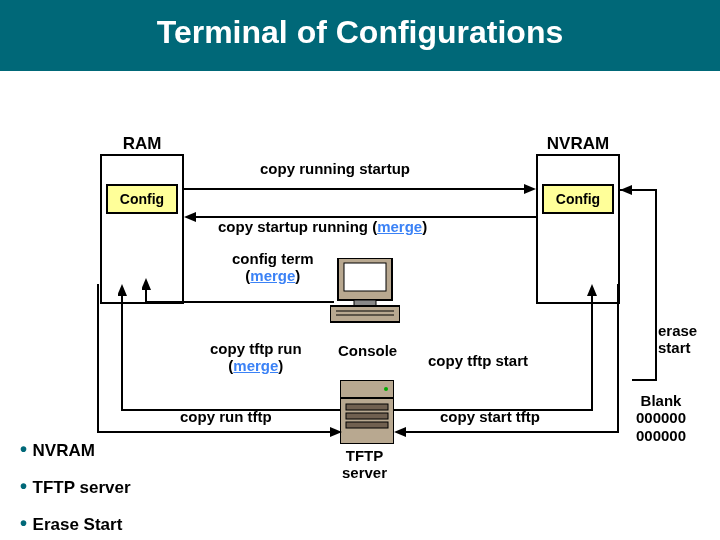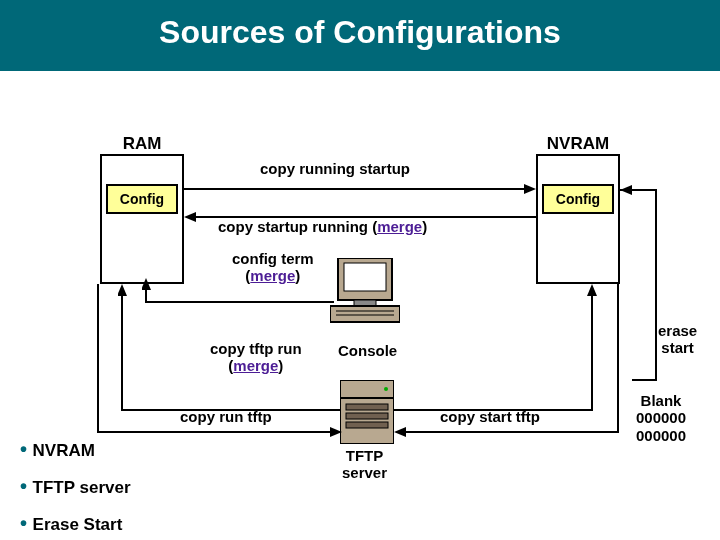--- a/index.html
+++ b/index.html
@@ -1,38 +1,38 @@
 <!DOCTYPE html>
 <html><head>
 <meta charset="utf-8">
 <style>
   * { box-sizing: border-box; margin: 0; padding: 0; }
   body { width: 720px; height: 540px; font-family: Arial, sans-serif; background: #fff; position: relative; overflow: hidden; }
   .header { background: #006878; color: #fff; font-size: 32px; font-weight: bold; text-align: center; padding: 14px 0 20px 0; }
   .canvas { position: relative; width: 720px; height: 460px; margin-top: 41px; }
   .box-group { position: absolute; }
   .label-top { font-weight: bold; font-size: 17px; text-align: center; }
-  .stack { position: relative; width: 84px; height: 130px; border: 2px solid #000; background: #fff; }
+  .stack { position: relative; width: 84px; height: 150px; border: 2px solid #000; background: #fff; }
   .stack-inner { position: absolute; top: 28px; left: 4px; right: 4px; height: 30px; border: 2px solid #000; background: #ffff99; display: flex; align-items: center; justify-content: center; font-weight: bold; font-size: 14px; }
   .arrow { position: absolute; }
   .arrowline { stroke: #000; stroke-width: 2; fill: none; }
   .arrowhead { fill: #000; }
   .lbl { position: absolute; font-size: 15px; font-weight: bold; color: #000; white-space: nowrap; text-align: center; }
-  .merge { color: #4c1d95; text-decoration: underline; }
+  .merge { color: #3b82f6; text-decoration: underline; }
   .computer { position: absolute; }
   .blank { position: absolute; font-size: 15px; font-weight: bold; text-align: center; line-height: 1.15; }
-  .erase { position: absolute; font-size: 15px; font-weight: bold; text-align: center; line-height: 1.15; }
+  .erase { position: absolute; font-size: 15px; font-weight: bold; line-height: 1.15; }
   .bullets { position: absolute; left: 20px; top: 326px; font-size: 17px; font-weight: bold; }
   .bullets li { list-style: none; margin-bottom: 14px; }
   .bullets li::before { content: "• "; color: #006878; font-size: 20px; }
 </style>
 </head>
 <body>
 
-<div class="header">Sources of Configurations</div>
+<div class="header">Terminal of Configurations</div>
 
 <div class="canvas">
 
   <div class="box-group" style="left:100px; top:22px;">
     <div class="label-top" style="width:84px;">RAM</div>
     <div class="stack">
       <div class="stack-inner">Config</div>
     </div>
   </div>
 
@@ -101,20 +101,21 @@
   <svg class="arrow" style="left:94px; top:130px;" width="260" height="200">
     <polyline points="4,42 4,190 238,190" class="arrowline"></polyline>
     <polygon points="248,190 236,185 236,195" class="arrowhead"></polygon>
   </svg>
   <div class="lbl" style="left:180px; top:296px;text-align:right;">copy run tftp</div>
 
   <svg class="arrow" style="left:394px; top:130px;" width="210" height="180">
     <polyline points="0,168 198,168 198,52" class="arrowline"></polyline>
     <polygon points="198,42 193,54 203,54" class="arrowhead"></polygon>
   </svg>
+  <div class="lbl" style="left:428px; top:240px;">copy tftp start</div>
 
   <svg class="arrow" style="left:394px; top:130px;" width="240" height="200">
     <polyline points="224,42 224,190 10,190" class="arrowline"></polyline>
     <polygon points="0,190 12,185 12,195" class="arrowhead"></polygon>
   </svg>
   <div class="lbl" style="left:440px; top:296px;">copy start tftp</div>
 
   <svg class="arrow" style="left:620px; top:70px;" width="80" height="210">
     <polyline points="0,8 36,8 36,198 12,198" class="arrowline"></polyline>
     <polygon points="0,8 12,3 12,13" class="arrowhead" transform="translate(0,0)"></polygon>

